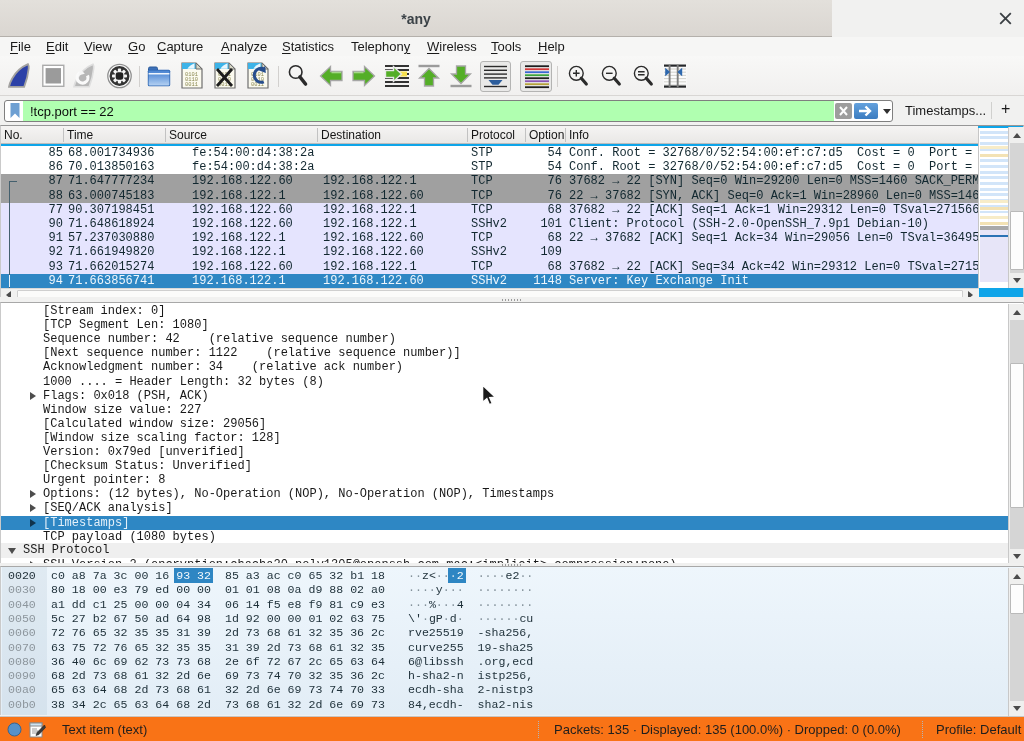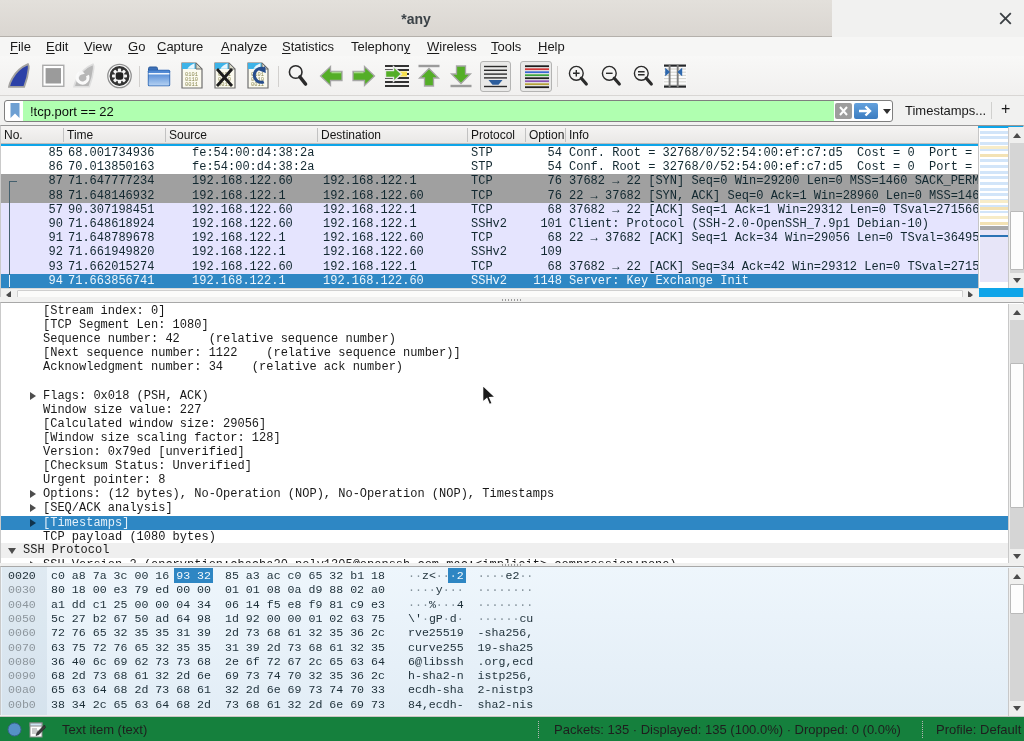--- a/index.html
+++ b/index.html
@@ -74,21 +74,21 @@
   #hexpane { left:0; top:566px; width:1024px; height:149px; border-left:1px solid #cacaca; border-right:1px solid #cacaca;
     background:linear-gradient(#eef6fc,#e2edf6); border-top:1px solid #a8a8a8; }
   #hexoffcol { left:1px; top:0; width:45px; height:148px; background:rgba(150,175,192,0.16); }
   .hrow { position:absolute; height:14px; font-family:"Liberation Mono", monospace; font-size:11.6px; white-space:pre; }
   .hoff { left:7px; color:#8d969d; }
   .hhex { left:50px; color:#1d2f38; }
   .hasc { left:407px; color:#1d2f38; }
   .hdot { color:#84929b; }
   .hsel { background:#2e86c3; color:#f2f8fc; padding:1px 2px; margin:-1px -2px; }
 
-  #statusbar { left:0; top:716px; width:1024px; height:25px; background:#15803d; border-top:1px solid #c6c6c6; font-size:13px; color:#1e1e1e; } #statusbar div { white-space:nowrap; }
+  #statusbar { left:0; top:716px; width:1024px; height:25px; background:#f97316; border-top:1px solid #c6c6c6; font-size:13px; color:#1e1e1e; } #statusbar div { white-space:nowrap; }
   .ssep { position:absolute; top:4px; width:1px; height:17px; border-left:1px dotted #b5b5b5; }
 </style>
 </head>
 <body>
 
 <div id="titlebar" class="abs">
   <div id="title" class="abs">*any</div>
   <svg id="closex" class="abs" width="13" height="13" viewBox="0 0 13 13">
       <path d="M 1.2 1.2 L 11.8 11.8 M 11.8 1.2 L 1.2 11.8" stroke="#3a3f43" stroke-width="1.8"></path>
     </svg>
@@ -339,48 +339,48 @@
     <span class="c-no">87</span>
       <span class="c-t">71.647777234</span>
       <span class="c-s">192.168.122.60</span>
       <span class="c-d">192.168.122.1</span>
       <span class="c-p">TCP</span>
       <span class="c-l">76</span>
       <span class="c-i">37682 → 22 [SYN] Seq=0 Win=29200 Len=0 MSS=1460 SACK_PERM</span>
   </div>
   <div class="prow" style="top:62.6px; background:#a0a0a0">
     <span class="c-no">88</span>
-      <span class="c-t">71.648146932</span>
+      <span class="c-t">63.000745183</span>
       <span class="c-s">192.168.122.1</span>
       <span class="c-d">192.168.122.60</span>
       <span class="c-p">TCP</span>
       <span class="c-l">76</span>
       <span class="c-i">22 → 37682 [SYN, ACK] Seq=0 Ack=1 Win=28960 Len=0 MSS=146</span>
   </div>
   <div class="prow" style="top:76.8px; background:#e5e4fe">
-    <span class="c-no">57</span>
+    <span class="c-no">77</span>
       <span class="c-t">90.307198451</span>
       <span class="c-s">192.168.122.60</span>
       <span class="c-d">192.168.122.1</span>
       <span class="c-p">TCP</span>
       <span class="c-l">68</span>
       <span class="c-i">37682 → 22 [ACK] Seq=1 Ack=1 Win=29312 Len=0 TSval=271566</span>
   </div>
   <div class="prow" style="top:91px; background:#e5e4fe">
     <span class="c-no">90</span>
       <span class="c-t">71.648618924</span>
       <span class="c-s">192.168.122.60</span>
       <span class="c-d">192.168.122.1</span>
       <span class="c-p">SSHv2</span>
       <span class="c-l">101</span>
       <span class="c-i">Client: Protocol (SSH-2.0-OpenSSH_7.9p1 Debian-10)</span>
   </div>
   <div class="prow" style="top:105.2px; background:#e5e4fe">
     <span class="c-no">91</span>
-      <span class="c-t">71.648789678</span>
+      <span class="c-t">57.237030880</span>
       <span class="c-s">192.168.122.1</span>
       <span class="c-d">192.168.122.60</span>
       <span class="c-p">TCP</span>
       <span class="c-l">68</span>
       <span class="c-i">22 → 37682 [ACK] Seq=1 Ack=34 Win=29056 Len=0 TSval=36495</span>
   </div>
   <div class="prow" style="top:119.4px; background:#e5e4fe">
     <span class="c-no">92</span>
       <span class="c-t">71.661949820</span>
       <span class="c-s">192.168.122.1</span>
@@ -440,20 +440,21 @@
 
 <div id="split1" class="abs">
     <div class="abs" style="left:502px; top:2px; width:20px; height:2px; background:repeating-linear-gradient(90deg,#9a9a9a 0 1px,transparent 1px 3px)"></div>
   </div>
 <div id="details" class="abs">
   <div class="dline" style="top:1px"><span class="dtxt">[Stream index: 0]</span></div>
   <div class="dline" style="top:15.1px"><span class="dtxt">[TCP Segment Len: 1080]</span></div>
   <div class="dline" style="top:29.2px"><span class="dtxt">Sequence number: 42    (relative sequence number)</span></div>
   <div class="dline" style="top:43.3px"><span class="dtxt">[Next sequence number: 1122    (relative sequence number)]</span></div>
   <div class="dline" style="top:57.4px"><span class="dtxt">Acknowledgment number: 34    (relative ack number)</span></div>
+  <div class="dline" style="top:71.5px"><span class="dtxt">1000 .... = Header Length: 32 bytes (8)</span></div>
   <div class="dline" style="top:85.6px"><span class="dtri"></span><span class="dtxt">Flags: 0x018 (PSH, ACK)</span></div>
   <div class="dline" style="top:99.7px"><span class="dtxt">Window size value: 227</span></div>
   <div class="dline" style="top:113.8px"><span class="dtxt">[Calculated window size: 29056]</span></div>
   <div class="dline" style="top:127.9px"><span class="dtxt">[Window size scaling factor: 128]</span></div>
   <div class="dline" style="top:142px"><span class="dtxt">Version: 0x79ed [unverified]</span></div>
   <div class="dline" style="top:156.1px"><span class="dtxt">[Checksum Status: Unverified]</span></div>
   <div class="dline" style="top:170.2px"><span class="dtxt">Urgent pointer: 8</span></div>
   <div class="dline" style="top:184.3px"><span class="dtri"></span><span class="dtxt">Options: (12 bytes), No-Operation (NOP), No-Operation (NOP), Timestamps</span></div>
   <div class="dline" style="top:198.4px"><span class="dtri"></span><span class="dtxt">[SEQ/ACK analysis]</span></div>
   <div class="dline" style="top:212.5px; background:#2e87c4; color:#e4f0f9"><span class="dtri" style="border-left-color:#10334c"></span><span class="dtxt">[Timestamps]</span></div>

